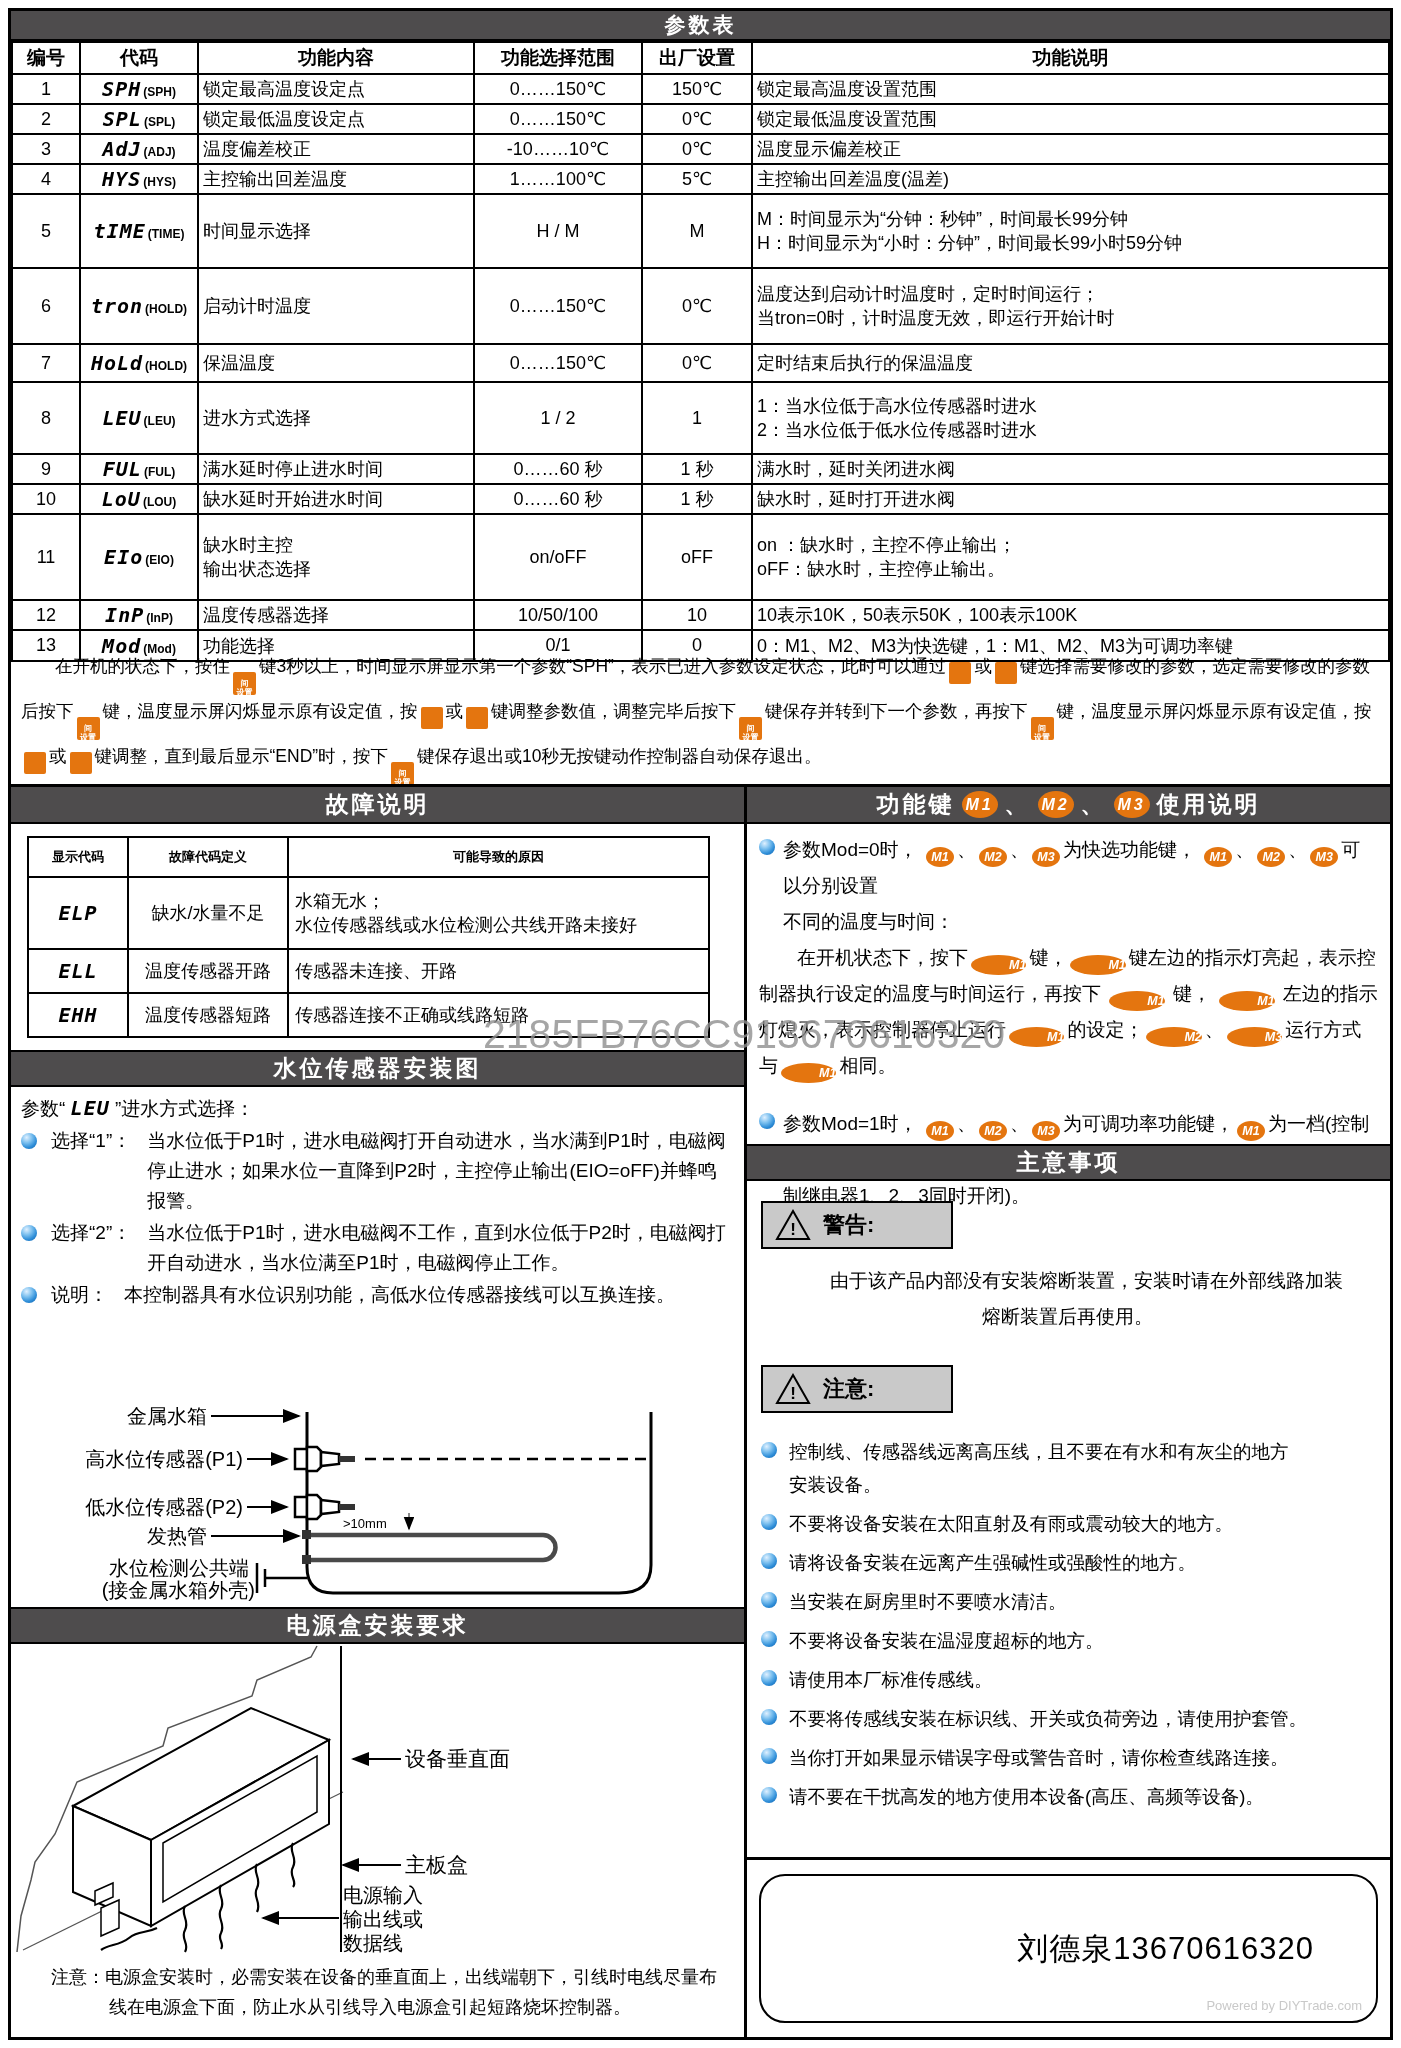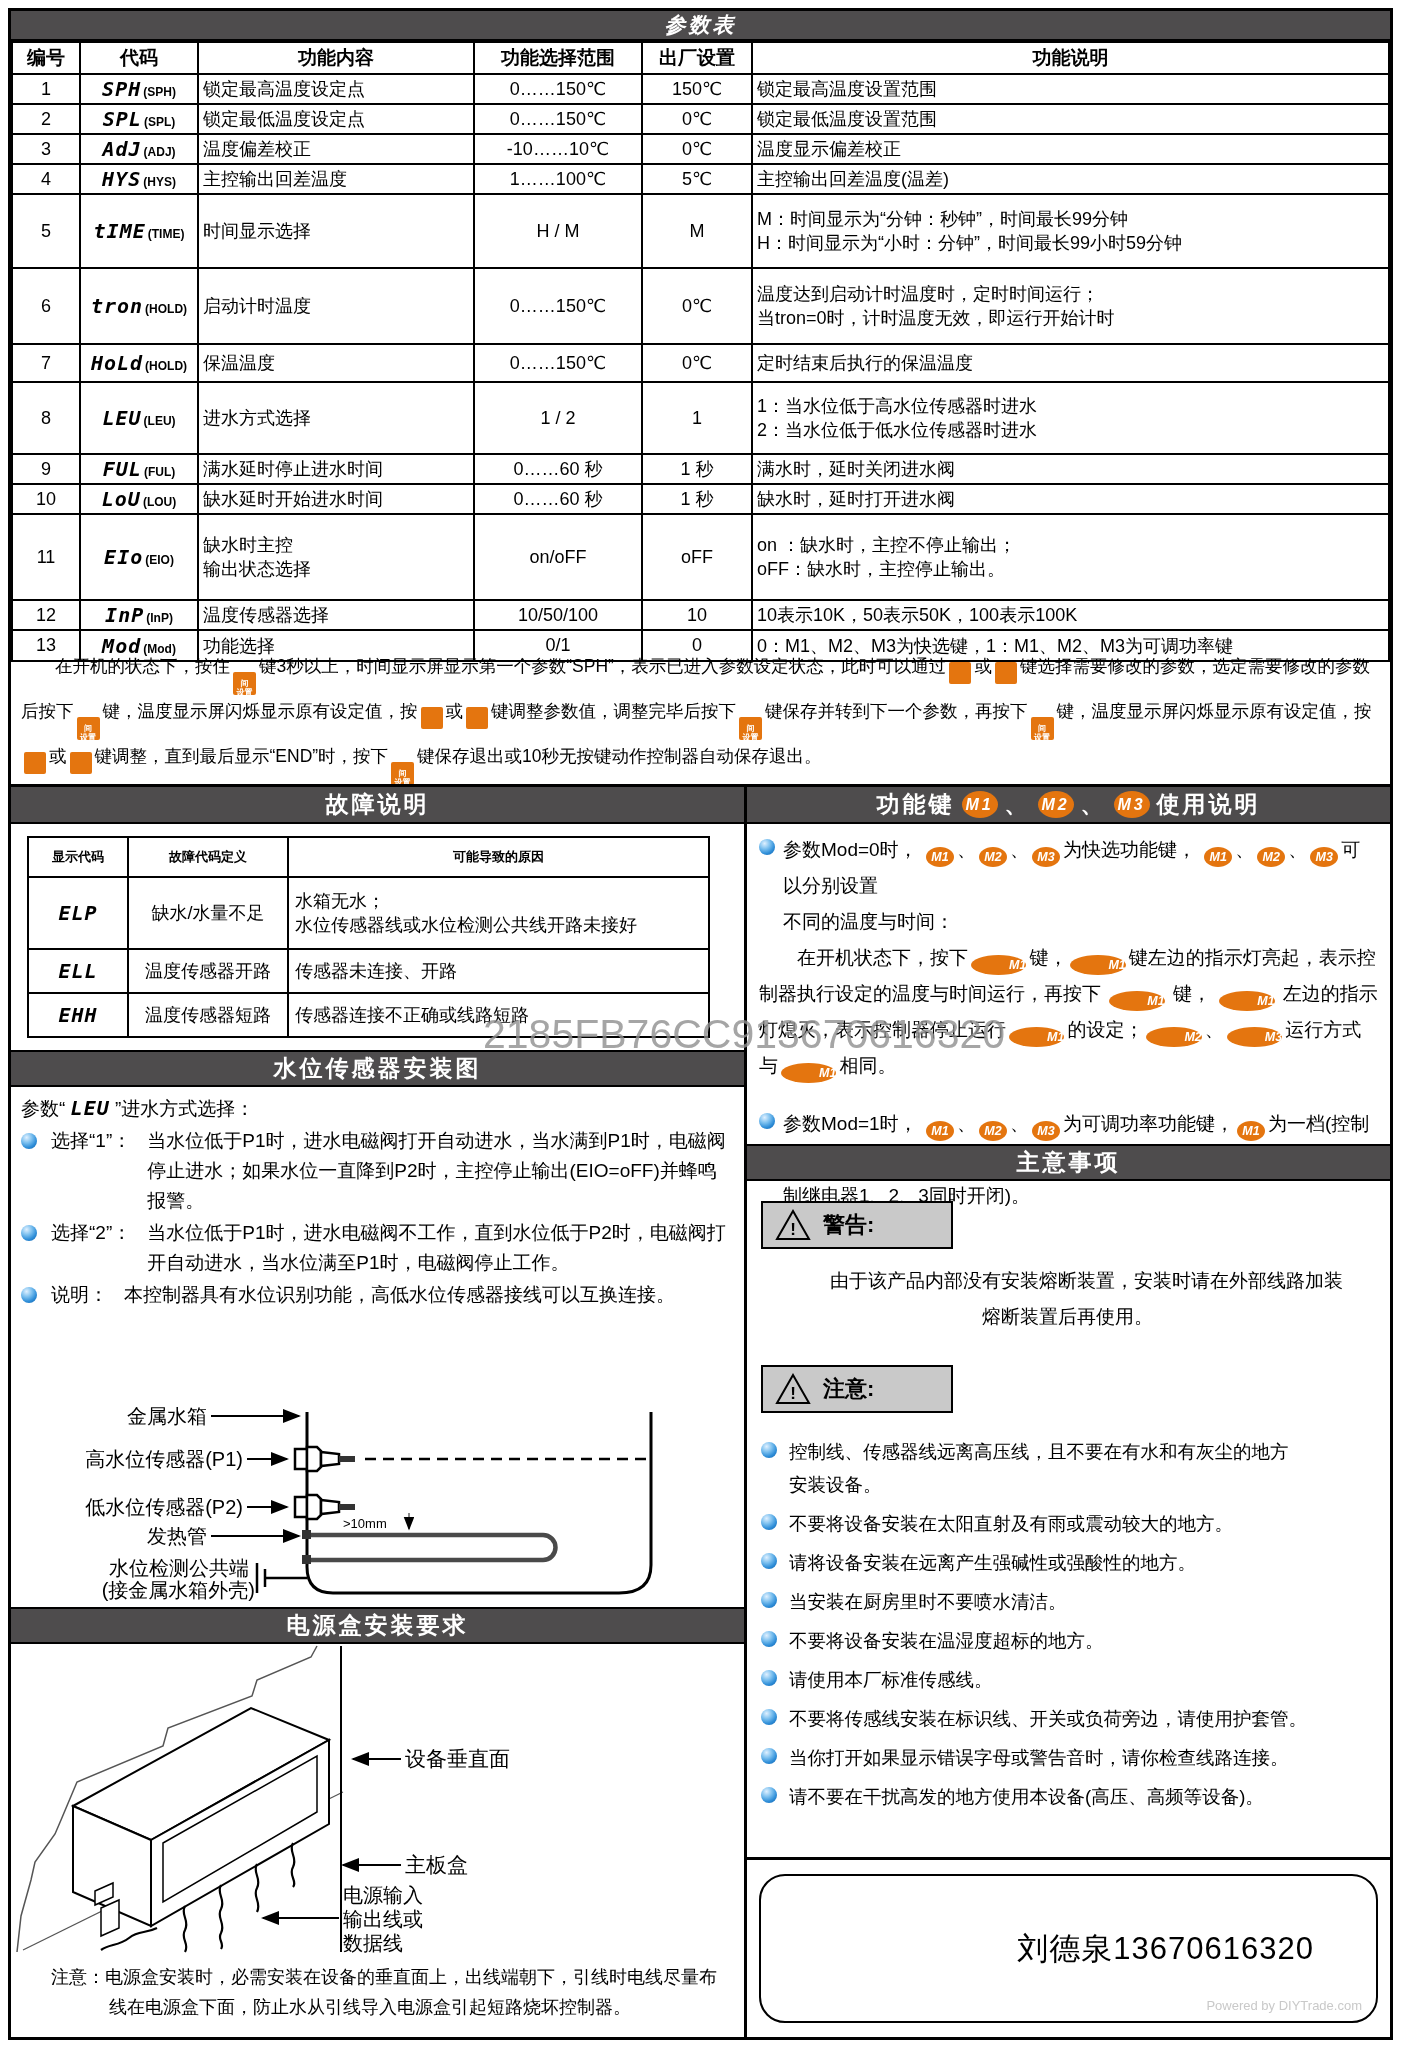--- a/index.html
+++ b/index.html
@@ -2,21 +2,21 @@
 <html><head>
 <meta charset="utf-8">
 <style>
   * { margin:0; padding:0; box-sizing:border-box; }
   body { background:#888; font-family:"Liberation Sans","DejaVu Sans",sans-serif; }
   .page { width:1401px; height:2048px; background:#fff; position:relative; padding:8px; margin:0 auto; }
   .frame { border:3px solid #000; height:100%; display:flex; flex-direction:column; position:relative; background:#fff; overflow:hidden; }
 
   .band { background:#4e4c4d; color:#fff; text-align:center; font-weight:bold; letter-spacing:3px;
           border-top:2px solid #000; border-bottom:2px solid #000; flex:none; }
-  .band-main { height:30px; line-height:28px; font-size:21px; border-top:none;font-style:italic; }
+  .band-main { height:30px; line-height:28px; font-size:21px; border-top:none; }
   .band-sec  { height:37px; line-height:35px; font-size:23px; display:flex; align-items:center; justify-content:center; gap:4px; }
 
   
   .ptable-wrap { flex:none; height:604px; }
   table.ptable { width:100%; height:100%; border-collapse:collapse; table-layout:fixed; }
   table.ptable td, table.ptable th { border:2px solid #000; vertical-align:middle; font-size:18px; color:#000; padding:2px 4px; }
   table.ptable th { font-size:19px; font-weight:bold; }
   td.c { text-align:center; }
   td.l { text-align:left; padding-left:9px; white-space:pre-line; }
   .lcd { font-family:"DejaVu Sans Mono","Liberation Mono",monospace; font-style:italic; font-weight:bold; font-size:20px; letter-spacing:1px; }

